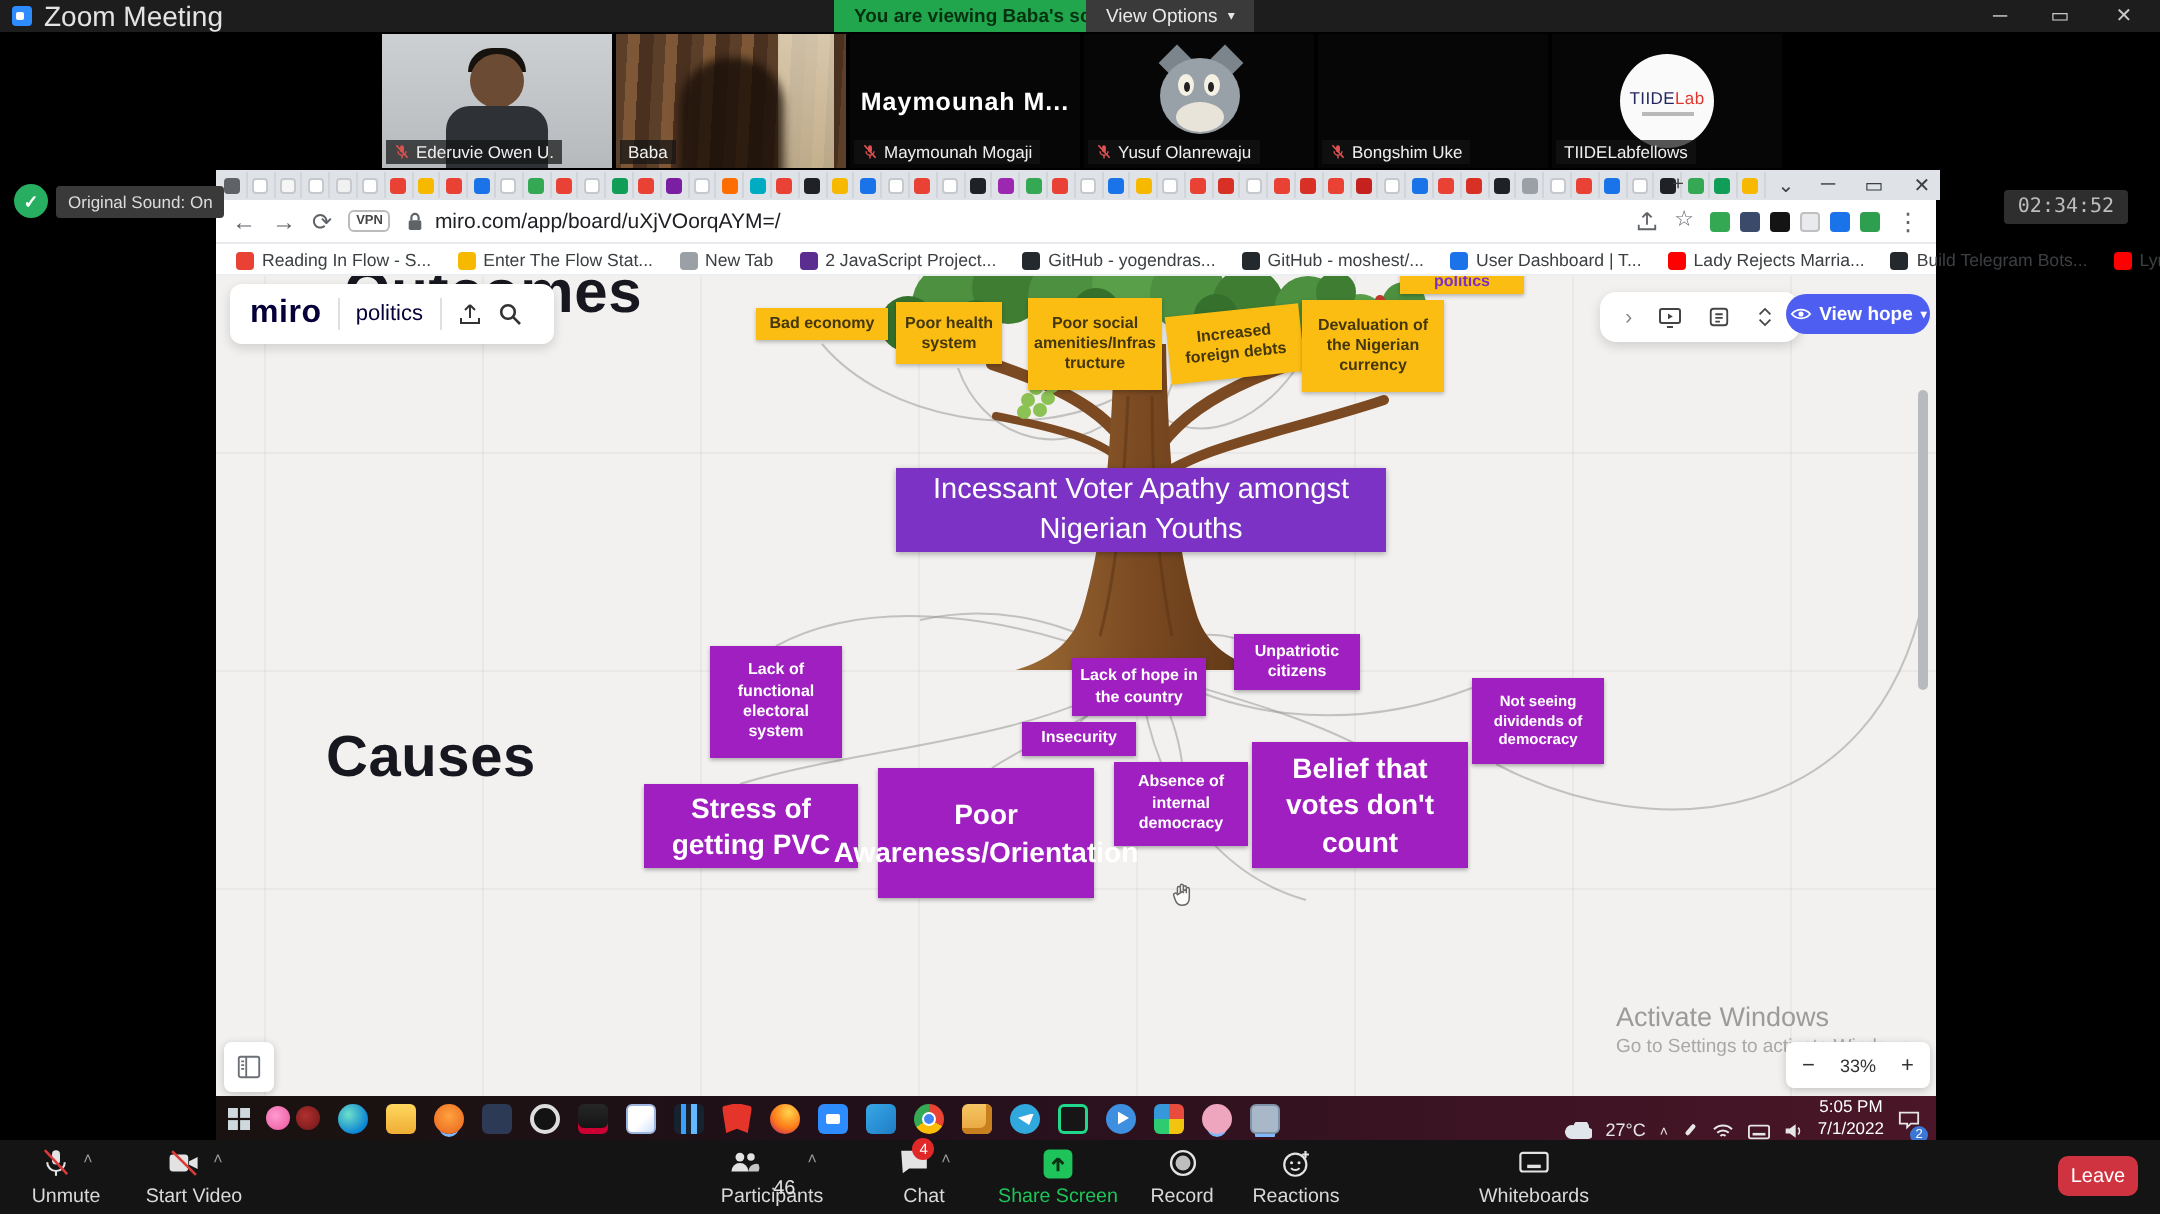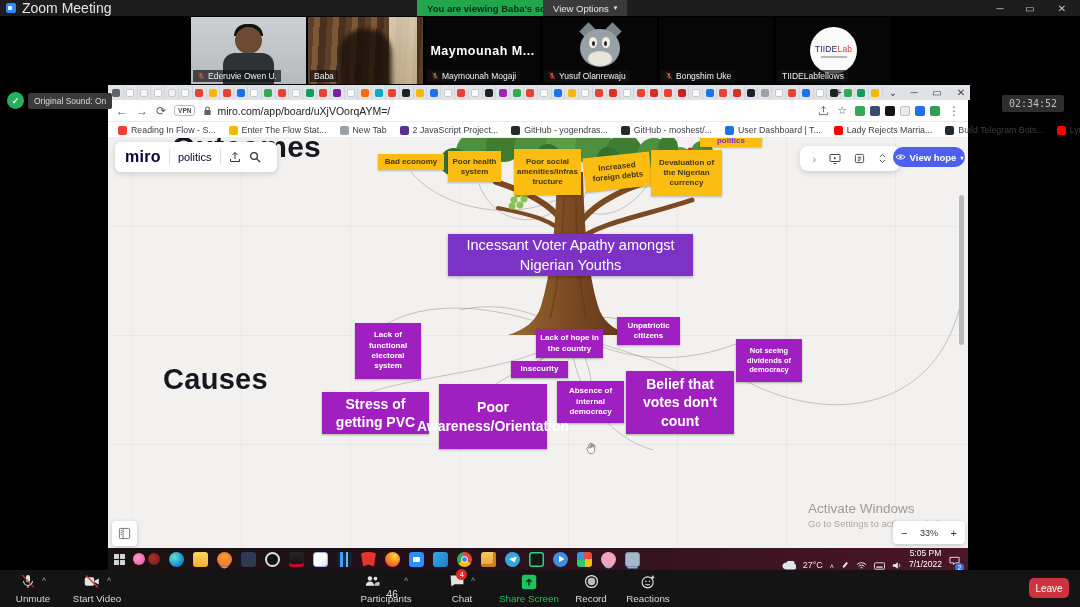--- a/index.html
+++ b/index.html
@@ -829,14 +829,23 @@
           <span><svg viewBox="0 0 20 20" width="17" height="17">
               <circle cx="9" cy="11" r="6.5" fill="none" stroke="#e3e3e3" stroke-width="1.3"></circle>
               <circle cx="6.8" cy="9.8" r=".9" fill="#e3e3e3"></circle>
               <circle cx="11.2" cy="9.8" r=".9" fill="#e3e3e3"></circle>
               <path d="M6.5 13a3.4 3.4 0 0 0 5 0" stroke="#e3e3e3" fill="none" stroke-width="1.2"></path>
               <path d="M15 3v4M13 5h4" stroke="#e3e3e3" stroke-width="1.3"></path>
             </svg></span>
         </div>
         <div class="zlabel">Reactions</div>
       </div>
+      <div class="zbtn" style="left: 767px;">
+        <div class="zicrow">
+          <span><svg viewBox="0 0 20 20" width="18" height="17">
+              <rect x="2" y="4" width="16" height="11" rx="1.5" fill="none" stroke="#e3e3e3" stroke-width="1.3"></rect>
+              <rect x="6" y="11" width="8" height="2" fill="#e3e3e3"></rect>
+            </svg></span>
+        </div>
+        <div class="zlabel">Whiteboards</div>
+      </div>
     </div>
 </div>
 
 </body></html>

